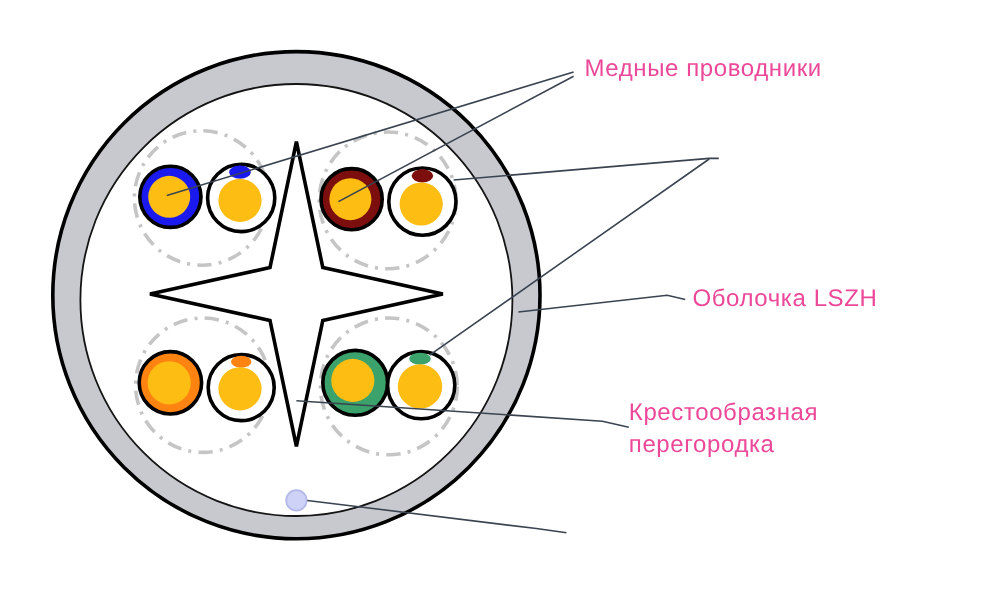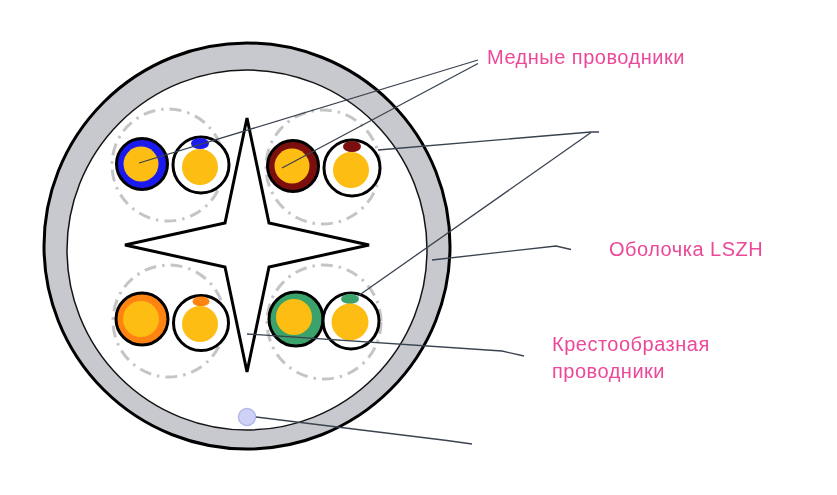--- a/index.html
+++ b/index.html
@@ -16,22 +16,22 @@
     position: absolute;
     font-weight: 400;
     font-size: 20px;
     line-height: 27px;
     letter-spacing: 0.5px;
     color: #ec4899;
     white-space: nowrap;
   }
   .lbl-copper  { left: 487px; top: 44px; }
   .lbl-hdpe    { left: 602px; top: 119px; letter-spacing: 3px; }
-  .lbl-sheath  { left: 577px; top: 236px; margin-left: 32px; }
-  .lbl-cross   { left: 552px; top: 331px; }
+  .lbl-sheath  { left: 577px; top: 236px; }
+  .lbl-cross   { left: 524px; top: 331px; }
   .lbl-ripcord { left: 480px; top: 430px; }
 
   .sheath-outer { stroke: #000; stroke-width: 3; }
   .interior     { fill: #ffffff; stroke: #141414; stroke-width: 1.5; }
   .guide        { fill: none; stroke-width: 3; stroke-dasharray: 12 6 2.5 6; }
   .star         { fill: #ffffff; stroke: #000; stroke-width: 3; stroke-linejoin: miter; }
   .wire         { stroke: #000; stroke-width: 3; }
   .wire-white   { fill: #ffffff; stroke: #000; stroke-width: 3; }
   .core         { stroke: none; }
   .marker       { stroke: none; }
@@ -104,16 +104,16 @@
     </g>
   </svg>
 
   <div class="lbl lbl-copper">Медные проводники</div>
 
 
   <div class="lbl lbl-sheath">Оболочка LSZH</div>
 
   <div class="lbl lbl-cross">
     <div>Крестообразная</div>
-    <div>проводники</div>
+    <div>перегородка</div>
   </div>
 
 </div>
 
 </body></html>

